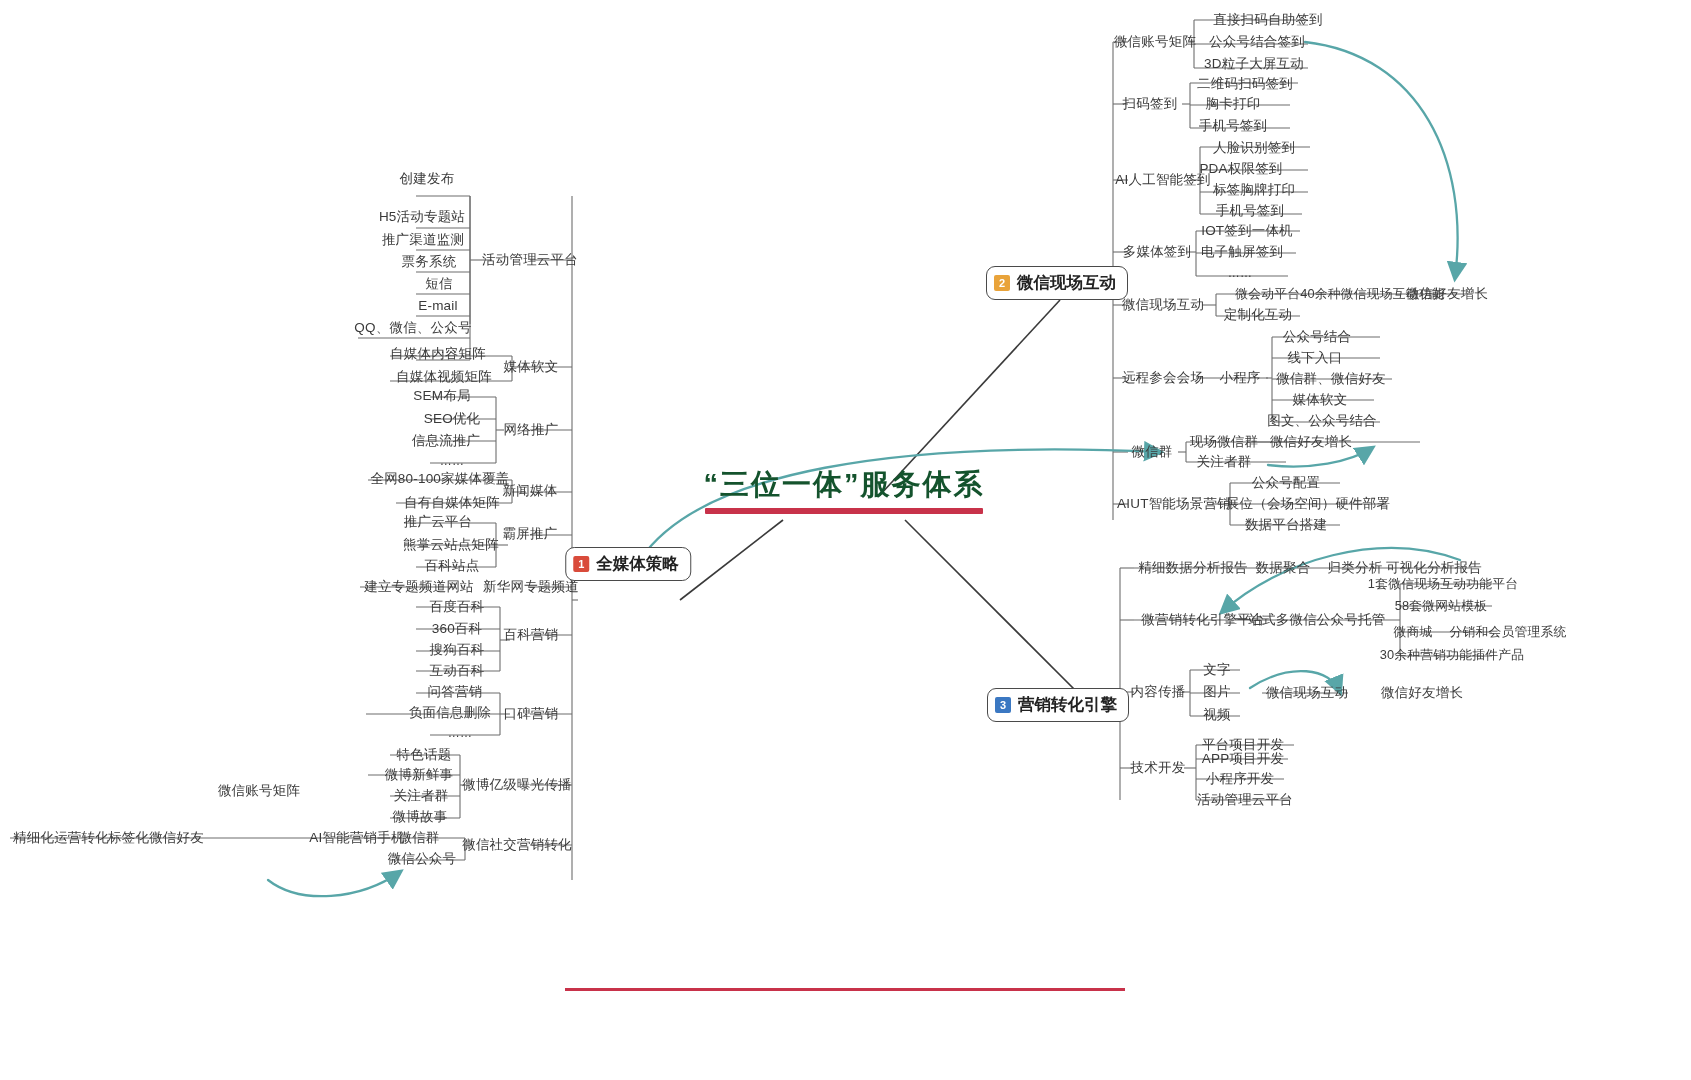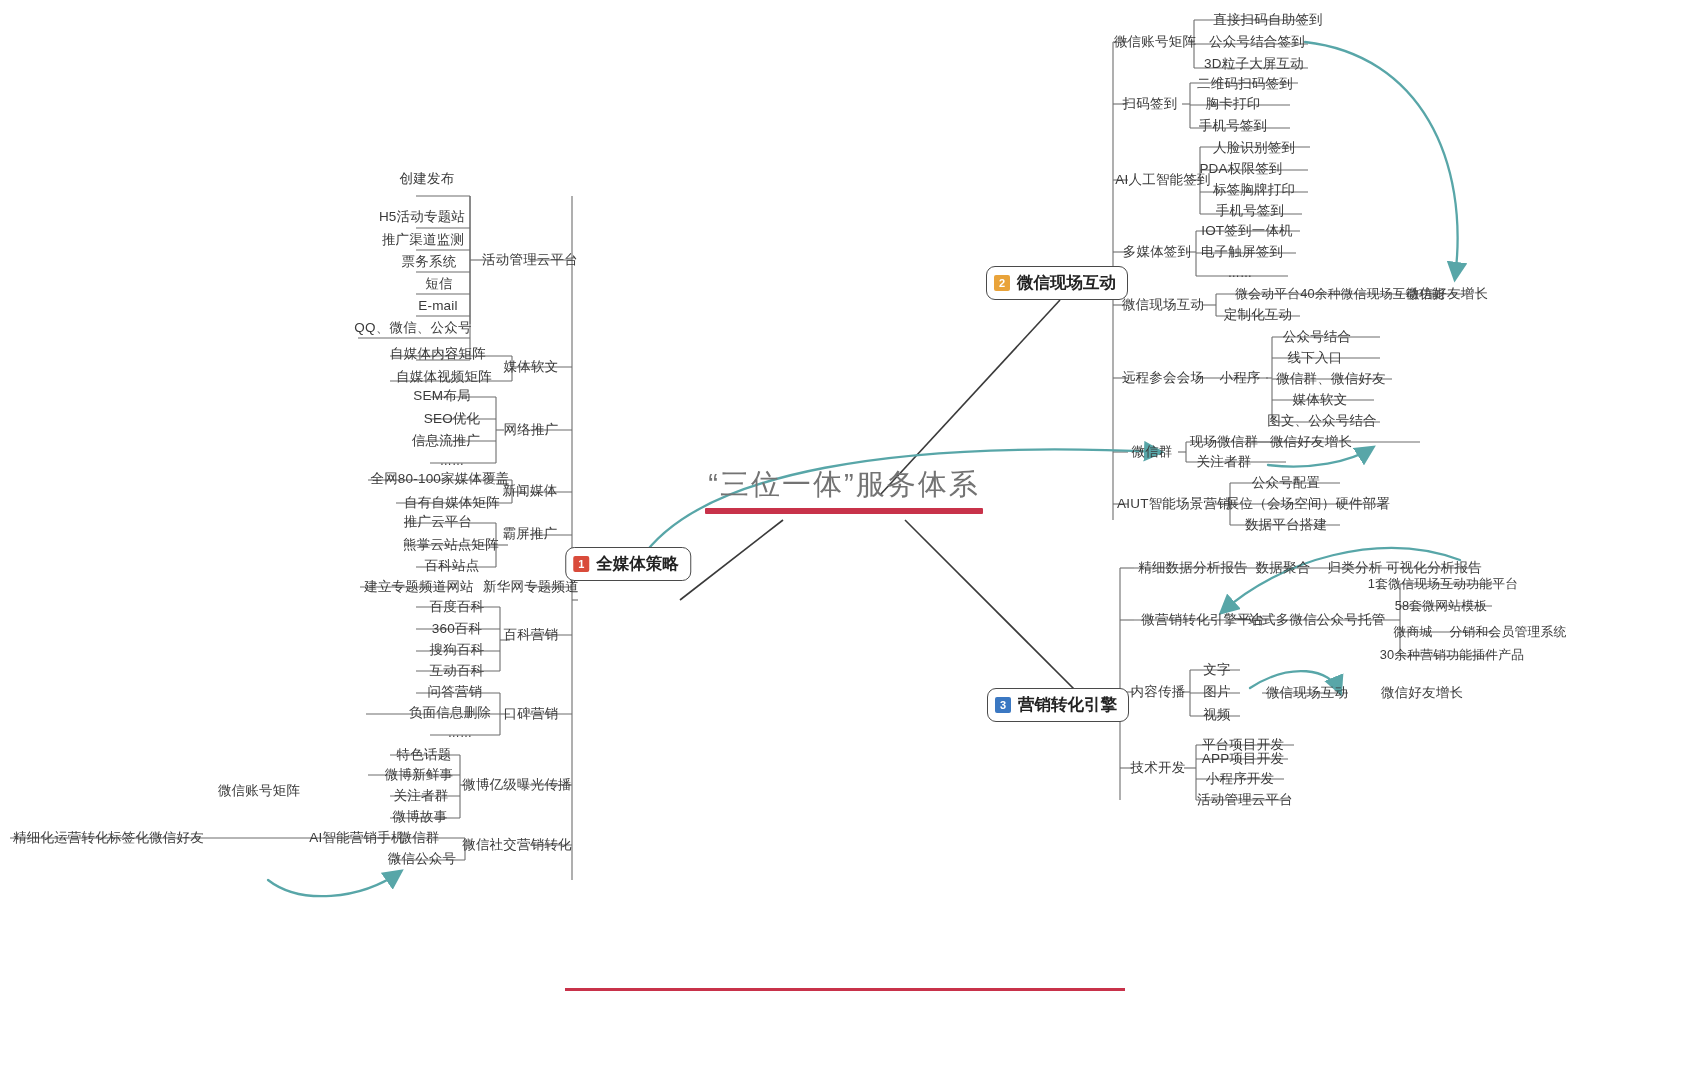--- a/index.html
+++ b/index.html
@@ -3,22 +3,22 @@
 <meta charset="utf-8">
 <style>
   html,body{margin:0;padding:0;background:#ffffff;}
   body{font-family:"Liberation Sans","DejaVu Sans",sans-serif;color:#2f2f2f;}
   #canvas{position:relative;width:1691px;height:1080px;overflow:hidden;background:#fff;}
   svg.layer{position:absolute;left:0;top:0;width:1691px;height:1080px;pointer-events:none;}
   .node{position:absolute;white-space:nowrap;font-size:13.5px;line-height:1.1;color:#3a3a3a;
         letter-spacing:.2px;transform:translate(-50%,-50%);text-align:center;}
   .node.sm{font-size:12.8px;}
   .node.xs{font-size:12px;}
-  .center-title{position:absolute;transform:translate(-50%,-50%);font-size:29px;font-weight:normal;
-        color:#737373;white-space:nowrap;letter-spacing:2px;}
+  .center-title{position:absolute;transform:translate(-50%,-50%);font-size:29px;font-weight:bold;
+        color:#14532d;white-space:nowrap;letter-spacing:2px;}
   .center-rule{position:absolute;transform:translateX(-50%);height:6px;background:#c8324a;border-radius:1px;}
   .main-node{position:absolute;transform:translate(-50%,-50%);display:flex;align-items:center;gap:7px;
         border:1.6px solid #4a4a4a;border-radius:9px;background:#fff;padding:5px 11px 5px 7px;
         font-size:16.5px;font-weight:bold;color:#222;white-space:nowrap;}
   .main-badge{display:inline-flex;align-items:center;justify-content:center;width:16px;height:16px;
         border-radius:2px;color:#fff;font-size:11px;font-weight:bold;font-family:"Liberation Sans",sans-serif;}
   .footer{position:absolute;left:0;width:100%;text-align:center;font-size:17.5px;font-weight:bold;color:#1d1d1d;white-space:nowrap;}
   .footer span{margin:0 4px;}
   .footer-rule{position:absolute;height:3px;background:#c8324a;transform:translateX(-50%);}
 </style>

